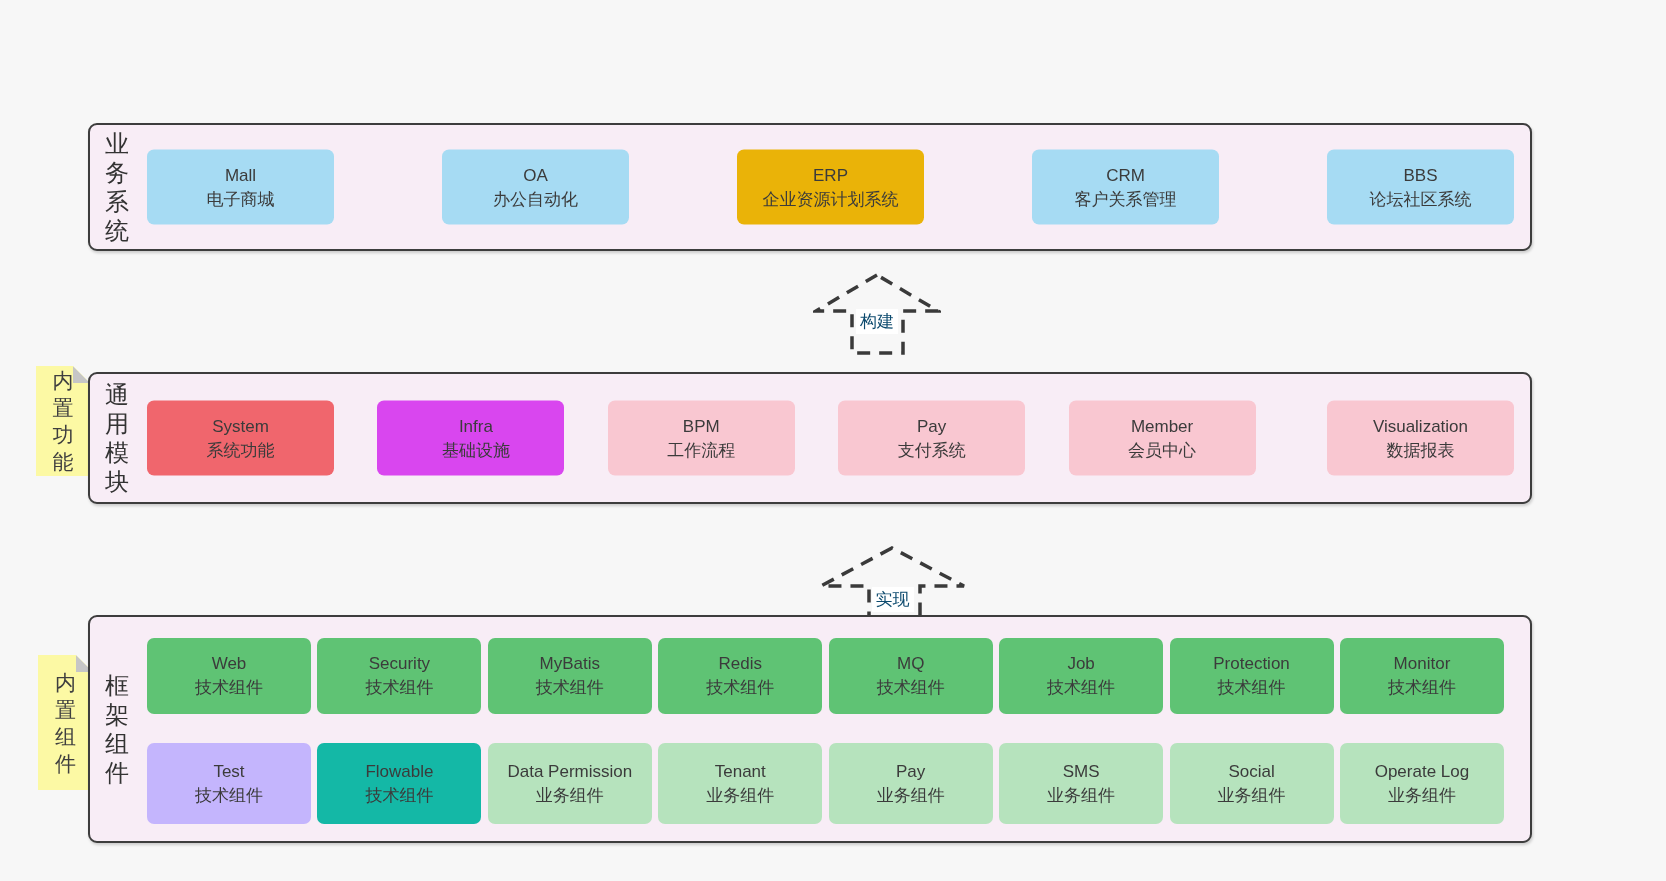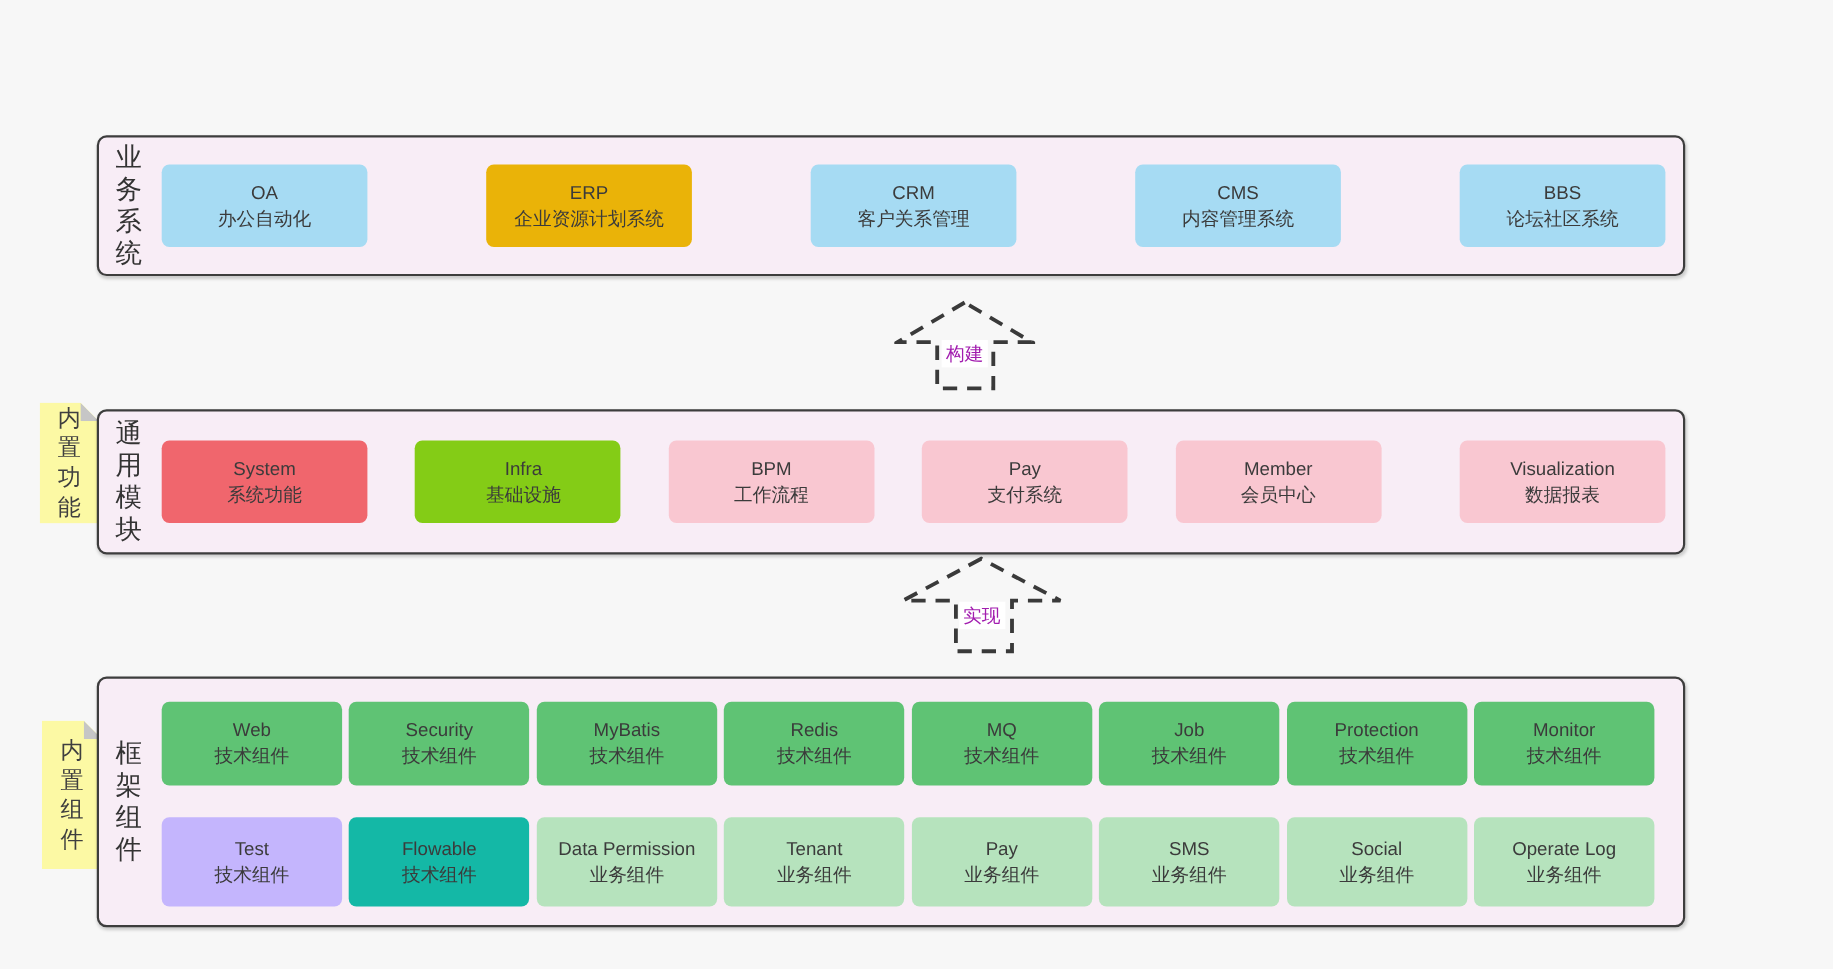--- a/index.html
+++ b/index.html
@@ -48,25 +48,25 @@
     display:flex;flex-direction:column;justify-content:center;align-items:center;
     text-align:center;font-size:17px;line-height:24px;color:#3b3b3b;
   }
   #s1 .card,#s2 .card{width:187px;height:75px;}
   #s3 .card{width:164px;}
   #s3 .rowA .card{height:76px;}
   #s3 .rowB .card{height:81px;}
   
   .arrow{position:absolute;}
   #arrow1{left:813px;top:272px;width:128px;height:84px;}
-  #arrow2{left:818px;top:504px;width:149px;height:92px;font-family:Liberation Serif, serif;}
+  #arrow2{left:818px;top:544px;width:149px;height:92px;font-family:Liberation Serif, serif;}
   .arrow svg{display:block;}
   .arrow-label{
     position:absolute;left:50%;transform:translateX(-50%);
-    background:#ffffff;padding:1px 4px;font-size:17px;color:#a21caf;
+    background:#ffffff;padding:1px 4px;font-size:17px;color:#0c4a6e;
     white-space:nowrap;
   }
   #arrow1 .arrow-label{top:37px;}
   #arrow2 .arrow-label{top:43px;}
 </style>
 </head>
 <body>
 
 <div class="canvas">
 
@@ -79,34 +79,34 @@
 组
 件</div>
 
   <section class="panel" id="s1">
     <div class="vlabel">业
 务
 系
 统</div>
     <div class="row">
       <div class="card" style="background: rgb(166, 219, 243);">
+        <div>Mall</div>
+        <div>电子商城</div>
+      </div>
+      <div class="card" style="background: rgb(166, 219, 243);">
         <div>OA</div>
         <div>办公自动化</div>
       </div>
       <div class="card" style="background: #eab308;">
         <div>ERP</div>
         <div>企业资源计划系统</div>
       </div>
       <div class="card" style="background: rgb(166, 219, 243);">
         <div>CRM</div>
         <div>客户关系管理</div>
-      </div>
-      <div class="card" style="background: rgb(166, 219, 243);">
-        <div>CMS</div>
-        <div>内容管理系统</div>
       </div>
       <div class="card" style="background: rgb(166, 219, 243);">
         <div>BBS</div>
         <div>论坛社区系统</div>
       </div>
     </div>
   </section>
 
   <div class="arrow" id="arrow1">
     <svg width="128" height="84" viewBox="0 0 128 84">
@@ -118,21 +118,21 @@
   <section class="panel" id="s2">
     <div class="vlabel">通
 用
 模
 块</div>
     <div class="row">
       <div class="card" style="background: rgb(240, 102, 109);">
         <div>System</div>
         <div>系统功能</div>
       </div>
-      <div class="card" style="background: #84cc16; padding-left: 18px;">
+      <div class="card" style="background: #d946ef; padding-left: 18px;">
         <div>Infra</div>
         <div>基础设施</div>
       </div>
       <div class="card" style="background: rgb(249, 199, 209);">
         <div>BPM</div>
         <div>工作流程</div>
       </div>
       <div class="card" style="background: rgb(249, 199, 209);">
         <div>Pay</div>
         <div>支付系统</div>

